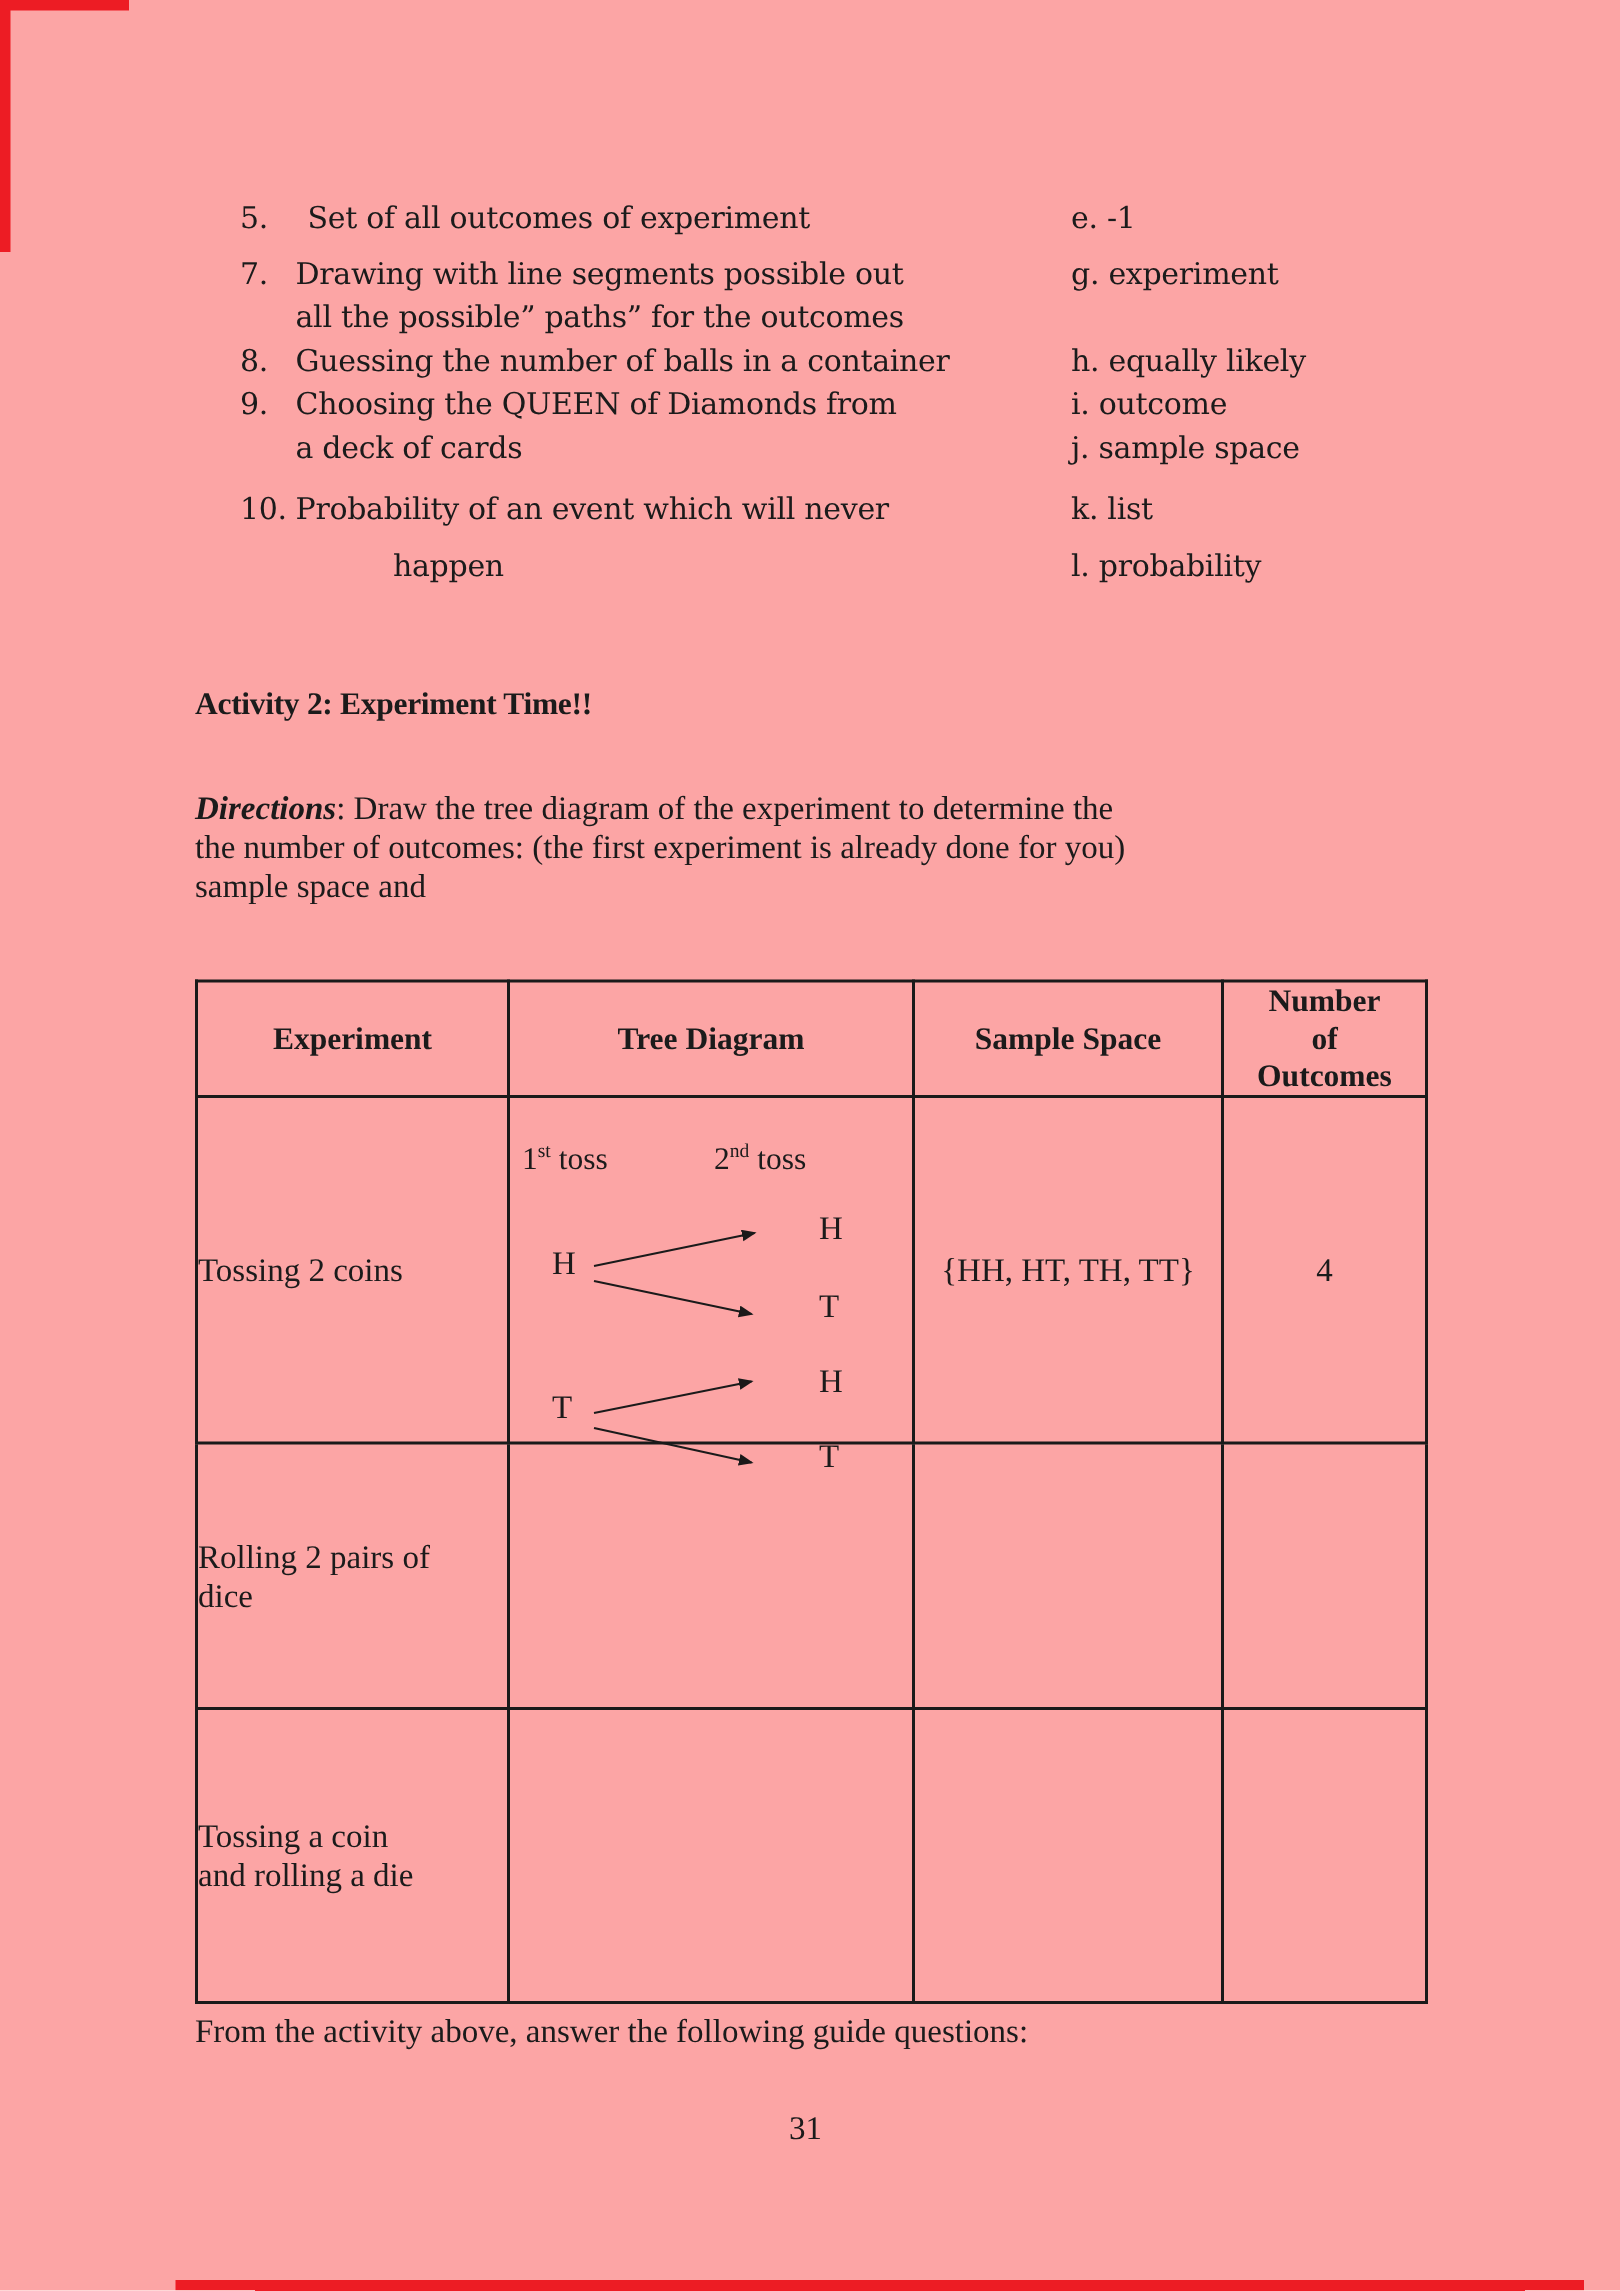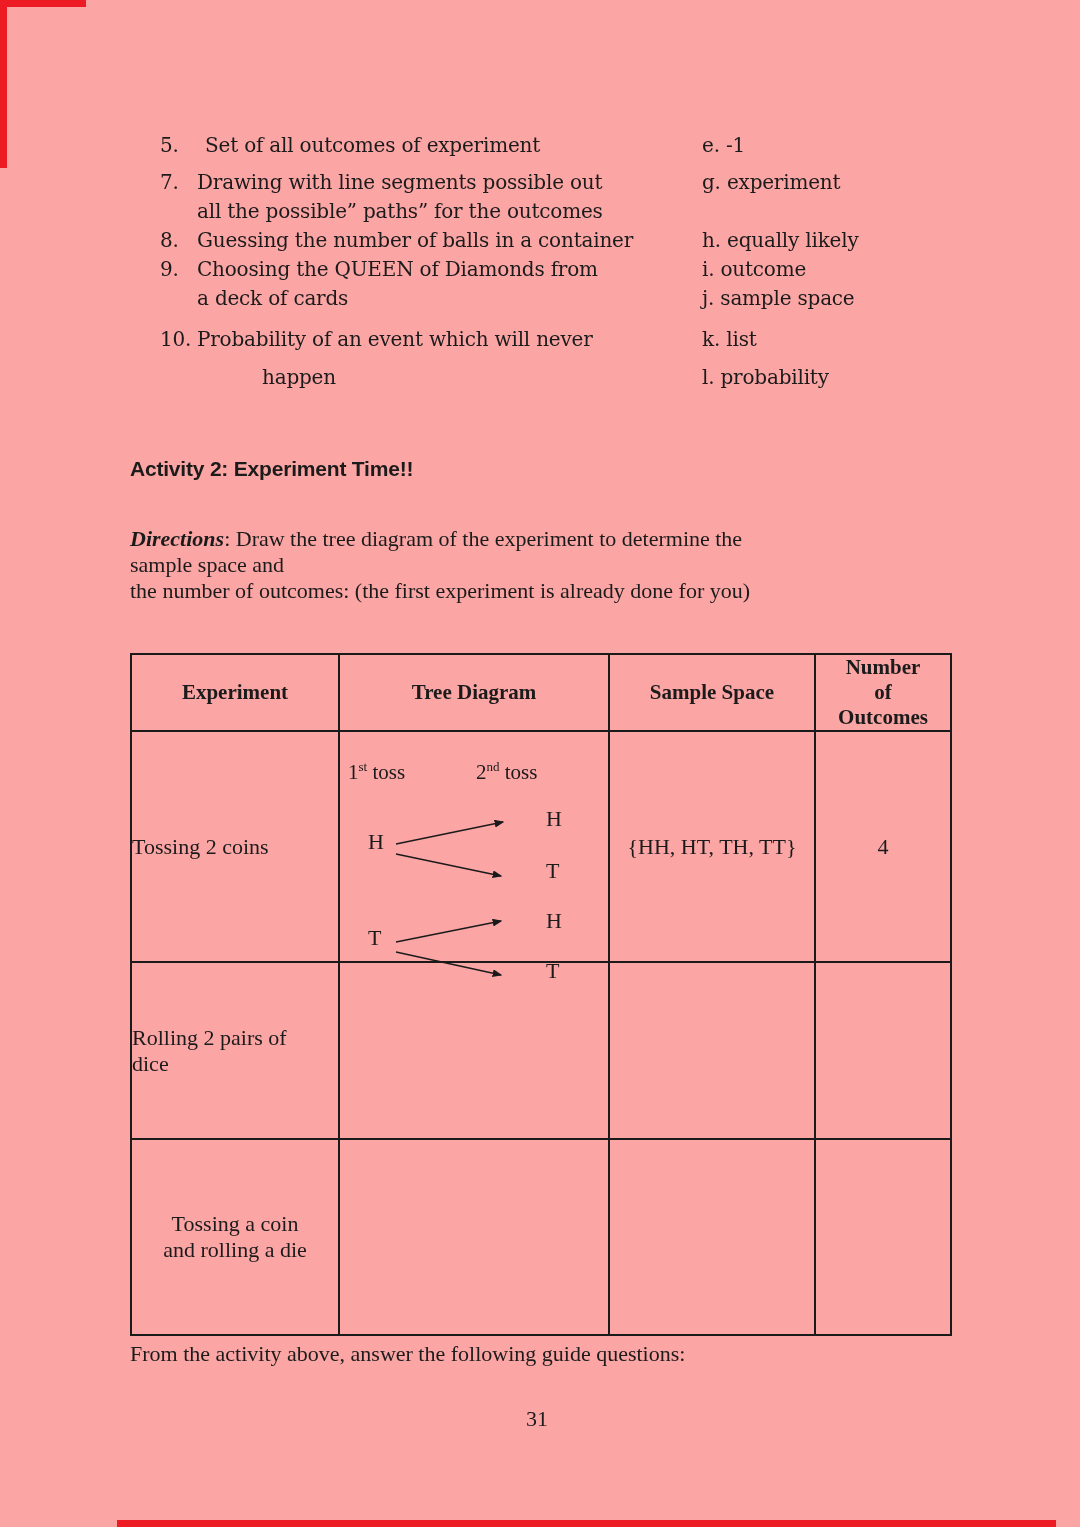--- a/index.html
+++ b/index.html
@@ -15,43 +15,43 @@
   .match-list{position:absolute;left:160px;top:131px;width:920px;
       font-family:"DejaVu Serif",serif;font-size:20px;letter-spacing:-0.2px;color:var(--ink);}
   .ml-row{position:relative;height:29px;line-height:29px;white-space:nowrap;}
   .ml-row:nth-child(1){margin-bottom:8px;}
   .ml-row:nth-child(6){margin-bottom:12px;}
   .ml-row:nth-child(7){margin-bottom:9px;}
   .ml-row:nth-child(8){margin-bottom:17px;}
   .ml-num{display:inline-block;width:37px;}
   .ml-row:nth-child(1) .ml-text{margin-left:8px;}
   .ml-row:nth-child(8) .ml-text{margin-left:65px;}
-  .ml-opt{position:absolute;left:542px;top:0;}
+  .ml-opt{position:absolute;left:554px;top:0;}
 
   
   .activity-title{position:absolute;left:130px;top:457px;
-      font-family:Liberation Sans, sans-serif;font-weight:bold;font-size:21px;letter-spacing:-0.2px;}
+      font-family:Liberation Serif, serif;font-weight:bold;font-size:21px;letter-spacing:-0.2px;}
 
   
   .directions{position:absolute;left:130px;top:526px;width:820px;
       font-family:"Liberation Serif",serif;font-size:22px;line-height:26px;}
   .directions b i{letter-spacing:0;}
 
   
   table.exp{position:absolute;left:130px;top:653px;width:820px;border-collapse:collapse;
       font-family:"Liberation Serif",serif;color:var(--ink);table-layout:fixed;}
   table.exp th,table.exp td{border:2px solid var(--line);padding:0;}
   table.exp th{font-size:21px;font-weight:bold;text-align:center;vertical-align:middle;
       line-height:25px;white-space:pre-line;height:73px;}
   table.exp td{font-size:22px;vertical-align:middle;}
   td.c-exp{text-align:left;padding-left:8px;white-space:pre-line;line-height:26px;}
   td.c-mid{text-align:center;}
   tr.r1 td{height:229px;}
   tr.r2 td{height:175px;border-radius:20px;}
-  tr.r3 td{height:194px;text-align:center;}
+  tr.r3 td{height:194px;}
 
   
   .tree-wrap{position:relative;width:266px;height:184px;}
   .tree-lbl{position:absolute;top:4px;font-size:21px;white-space:nowrap;}
   .tl1{left:8px;} .tl2{left:136px;}
   .tree-lbl sup{font-size:0.62em;}
   .tnode{position:absolute;font-size:22px;line-height:22px;}
   .n-h1{left:28px;top:76px;} .n-t1{left:28px;top:172px;}
   .n-h2a{left:206px;top:53px;} .n-t2a{left:206px;top:105px;}
   .n-h2b{left:206px;top:155px;} .n-t2b{left:206px;top:205px;}
@@ -104,22 +104,22 @@
     <div class="ml-row">
       <span class="ml-num"></span><span class="ml-text">happen</span>
       <span class="ml-opt">l. probability</span>
     </div>
   </div>
 
   <div class="activity-title">Activity 2: Experiment Time!!</div>
 
   <div class="directions">
     <div><b><i>Directions</i></b><span>: Draw the tree diagram of the experiment to determine the</span></div>
+    <div>the number of outcomes: (the first experiment is already done for you)</div>
     <div>sample space and</div>
-    <div>the number of outcomes: (the first experiment is already done for you)</div>
   </div>
 
   <table class="exp">
     <colgroup>
         <col style="width:208px">
         <col style="width:270px">
         <col style="width:206px">
         <col style="width:136px">
       </colgroup>
     <tbody>

